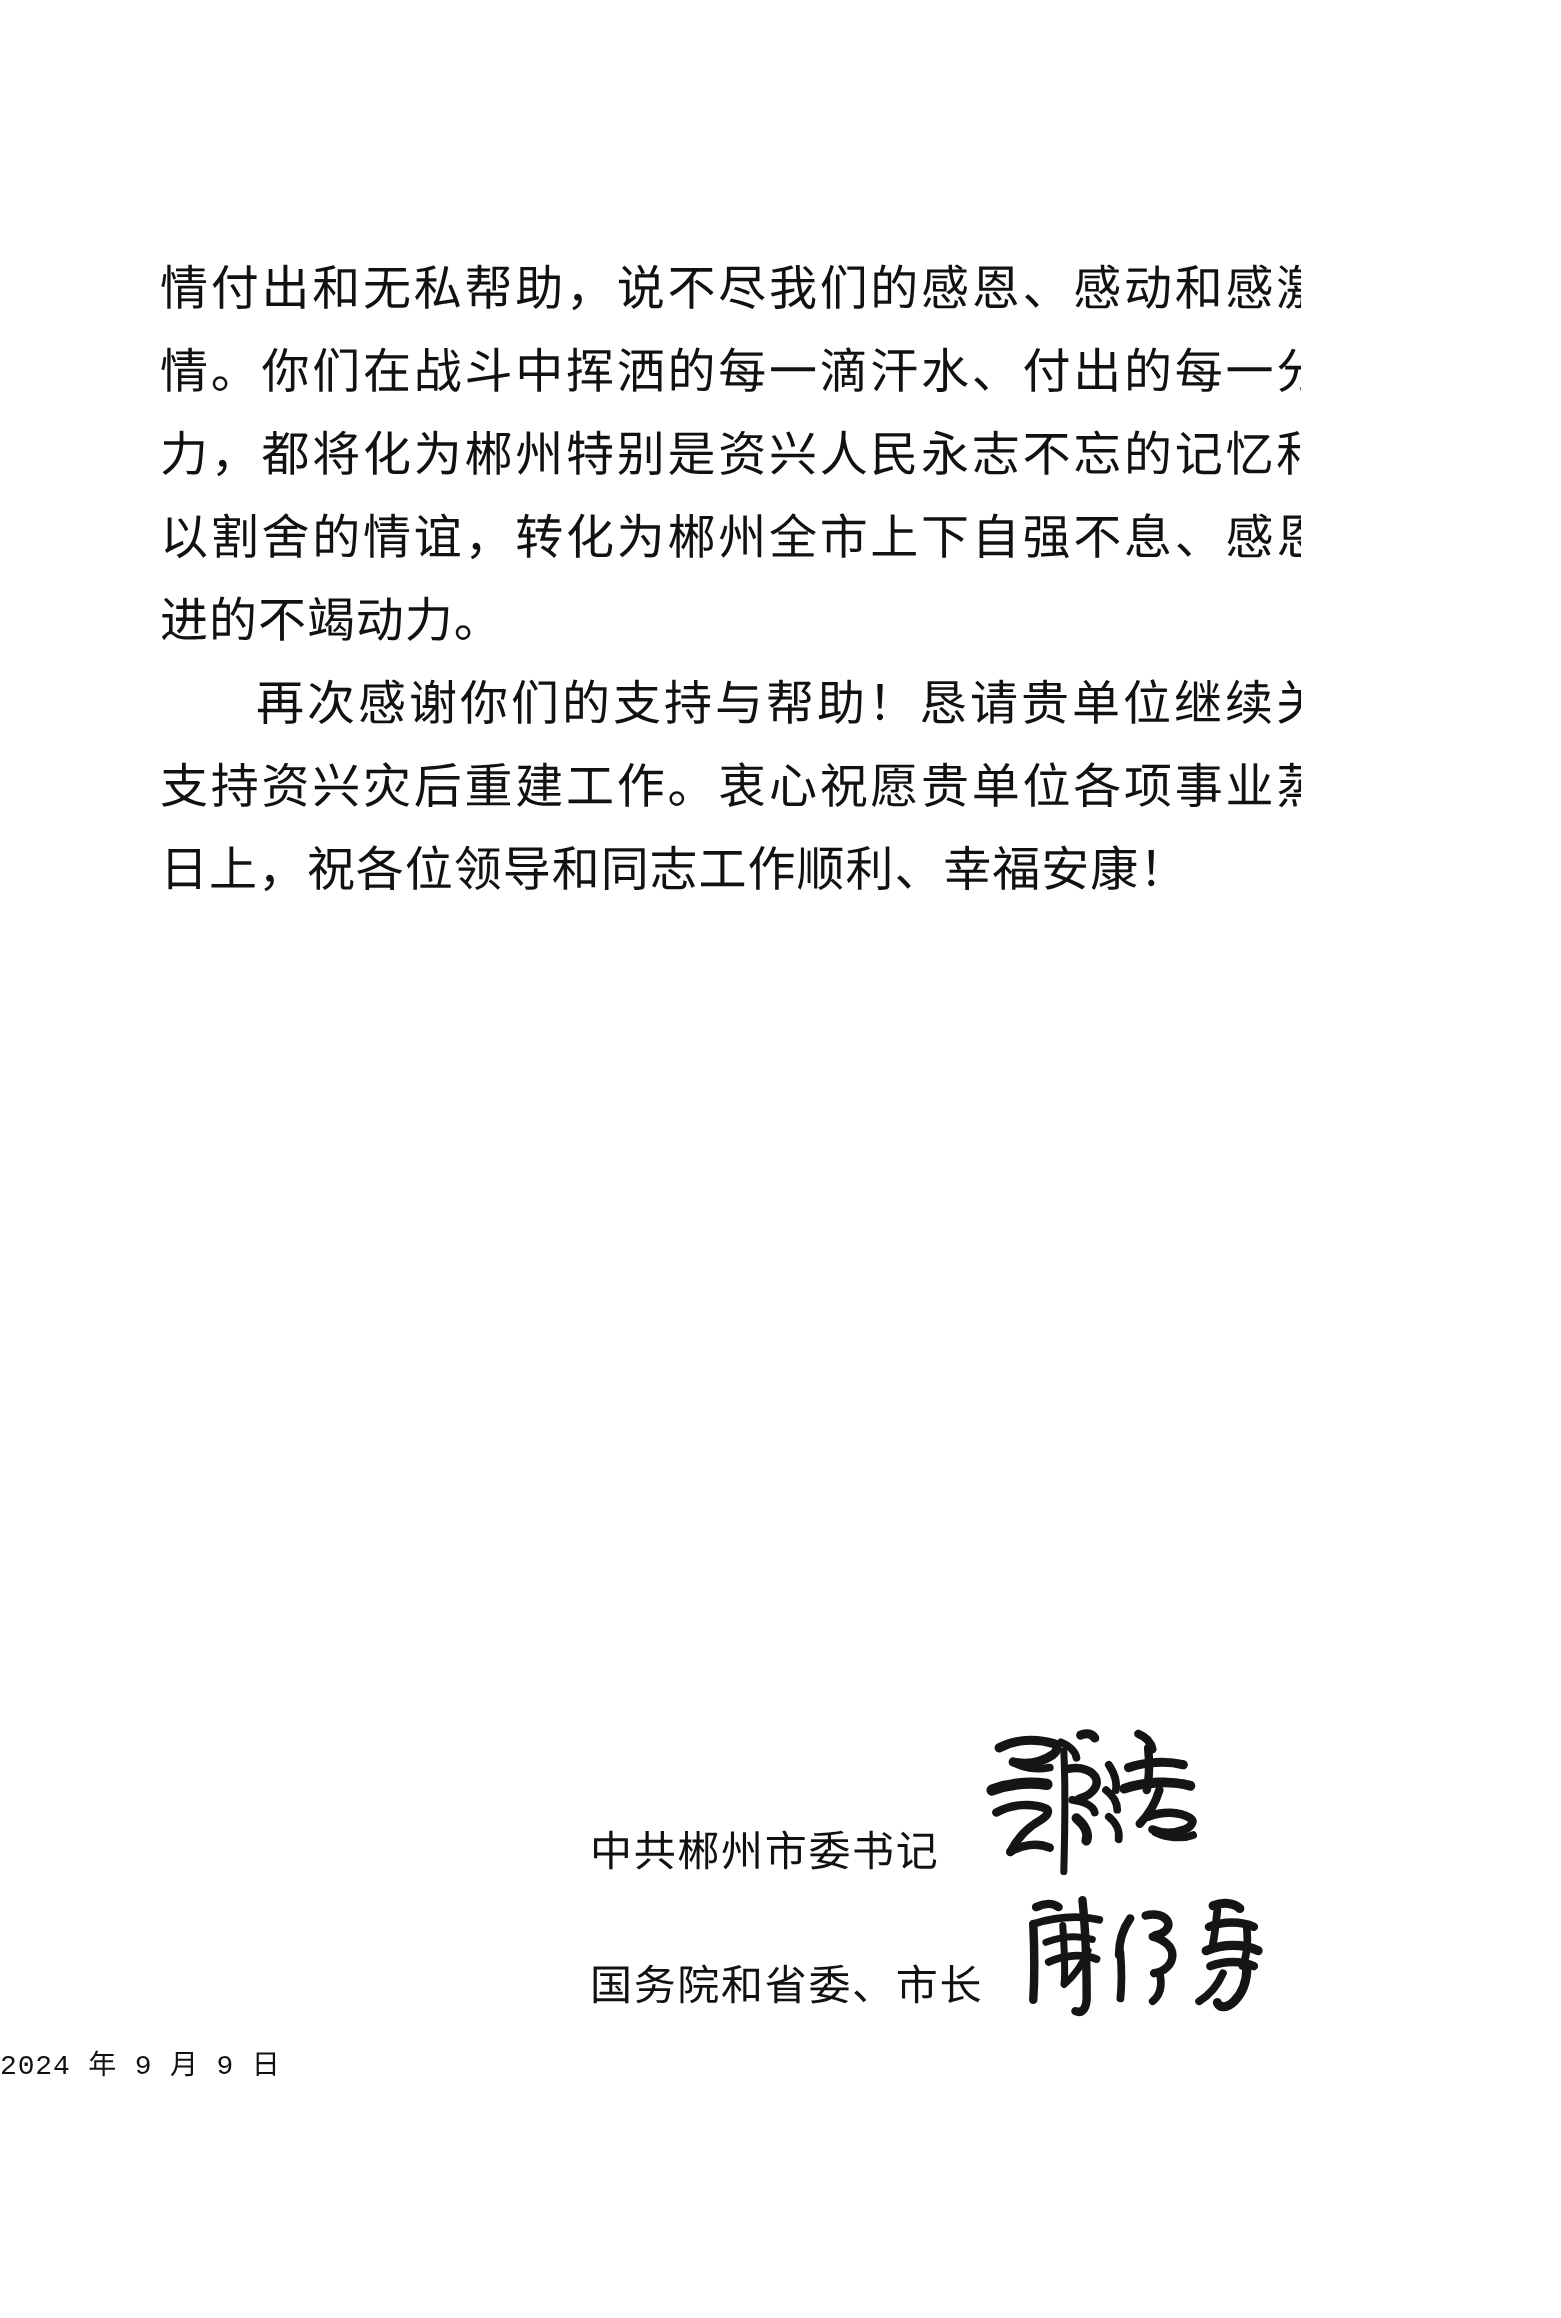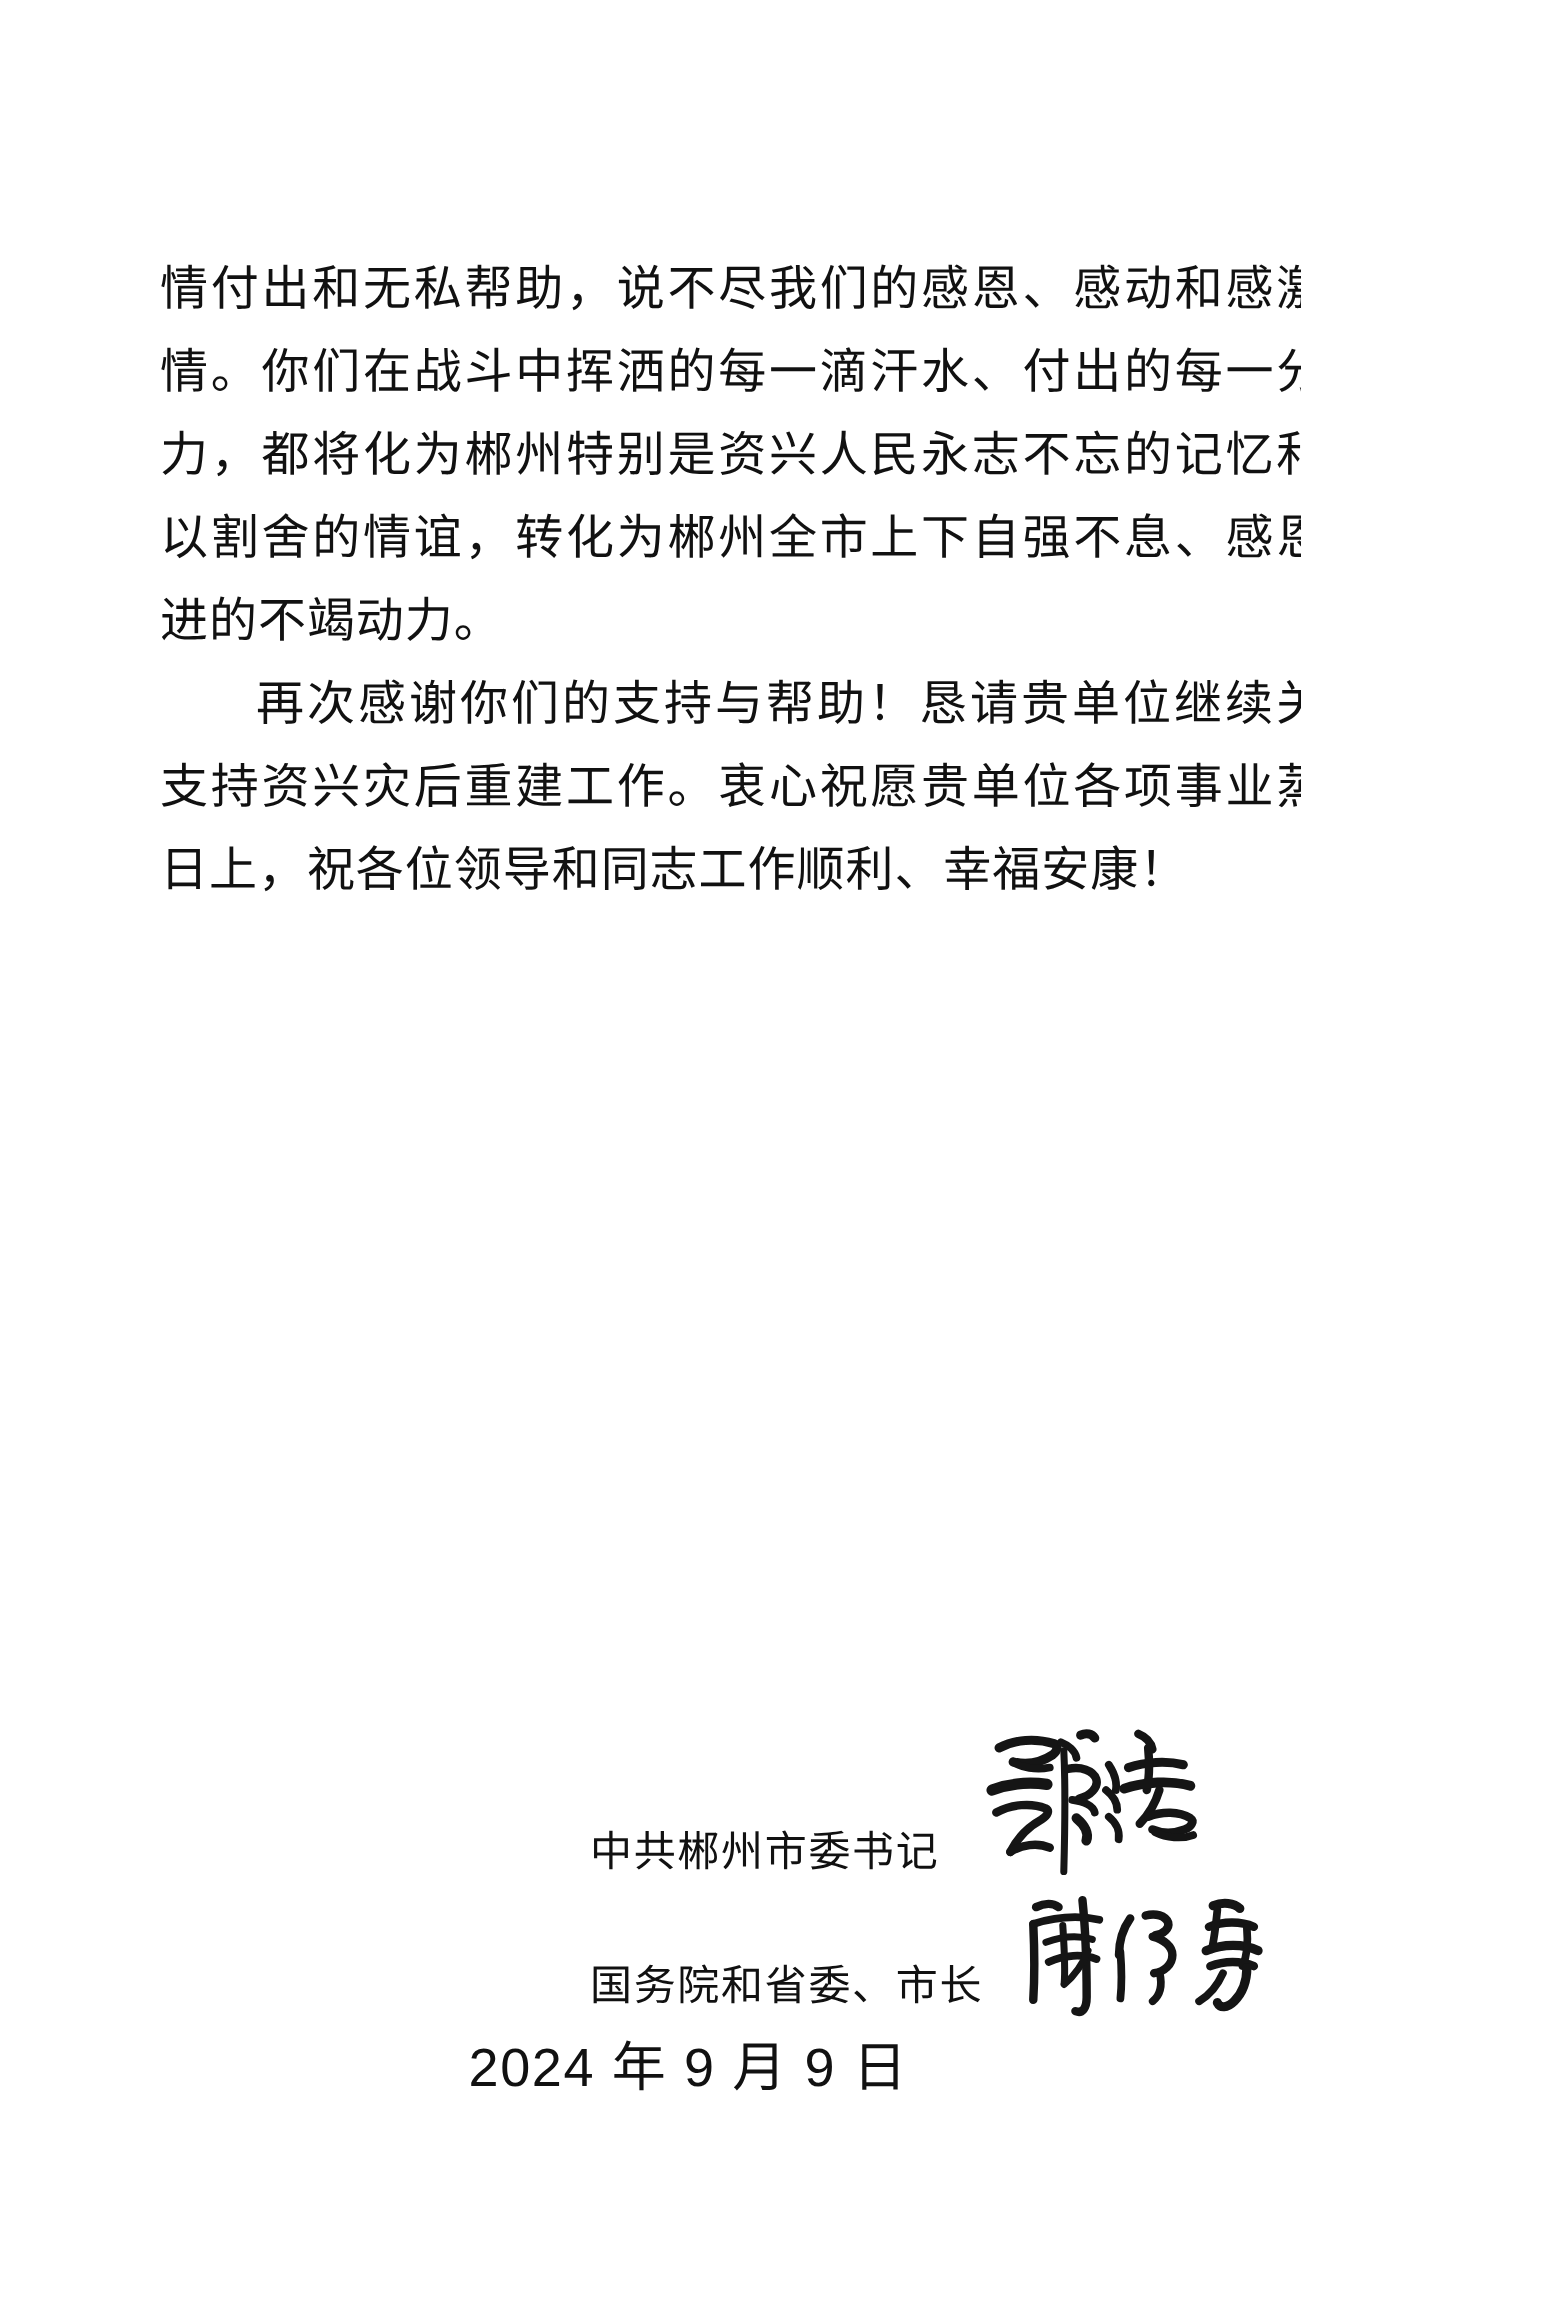--- a/index.html
+++ b/index.html
@@ -82,26 +82,26 @@
   }
 
   .sign-mark svg { display: block; }
 
   
   .date-line {
     position: absolute;
     left: 0;
     top: 2041px;
     width: 1377px;
-    text-align: center;
-    font-size: 54px;
+    text-align: left;
+    font-size: 28px;
     line-height: 52px;
     color: #111111;
     letter-spacing: 0.03em;
-    font-family: Liberation Sans, sans-serif;
+    font-family: Liberation Mono, monospace;
   }
 
   
   .page-number {
     position: absolute;
     left: 0;
     top: 2185px;
     width: 1423px;
     text-align: right;
     font-size: 35px;

